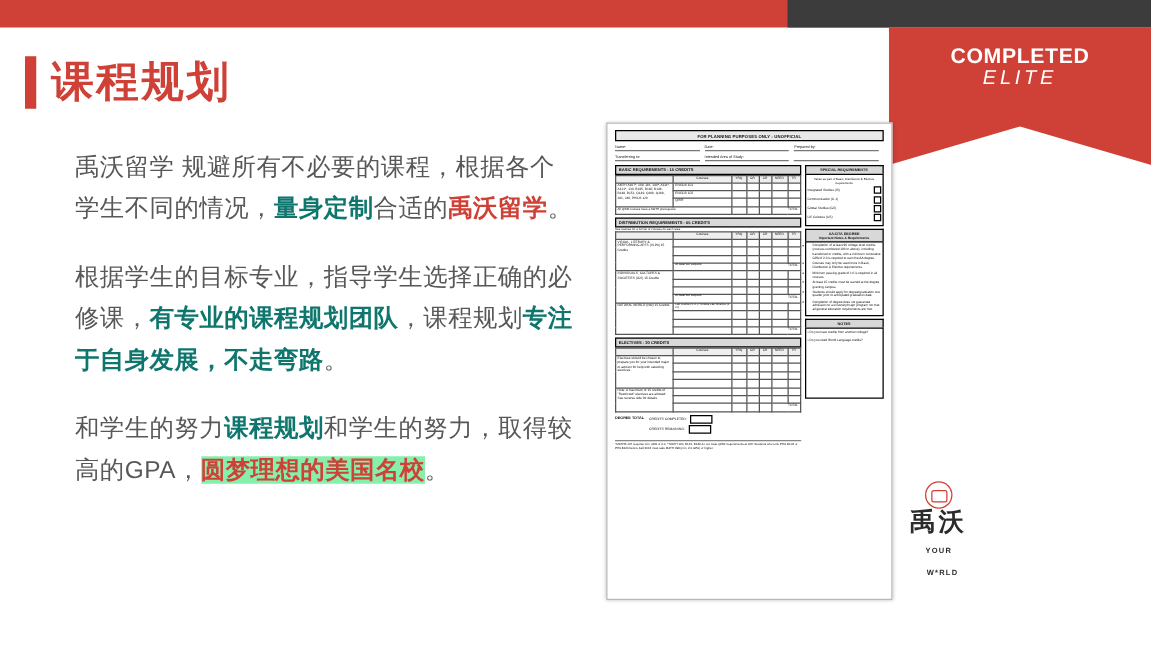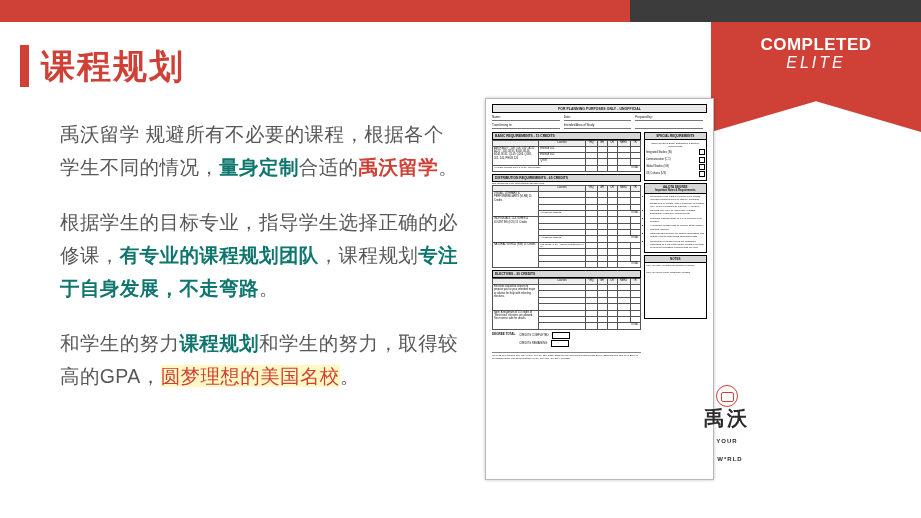--- a/index.html
+++ b/index.html
@@ -96,21 +96,21 @@
     top: 118px;
     width: 400px;
     color: #585858;
     font-size: 19.5px;
     line-height: 33px;
     letter-spacing: 0.4px;
   }
   .para { margin-bottom: 22px; }
   .para:last-child { margin-bottom: 0; }
   .b { font-weight: bold; color: #0f766e; }
-  .hl { font-weight: normal; color: #cf4037; background: #fef9c3; }
+  .hl { font-weight: bold; color: #cf4037; background: #86efac; }
   .rd { font-weight: bold; color: #cf4037; }
 
   
   .doc {
     position: absolute;
     left: 485px;
     top: 98px;
     width: 229px;
     height: 382px;
     background: #ffffff;
@@ -235,21 +235,21 @@
   .dt-line { display: flex; align-items: center; margin-bottom: 1.5px; }
   .dt-box {
     width: 16px; height: 5px;
     border: 0.5px solid #000;
     margin-left: 3px;
   }
 
   
   .stamp {
     position: absolute;
-    left: 700px;
+    left: 724px;
     top: 385px;
     width: 54px;
     height: 48px;
     text-align: center;
   }
   .stamp-ring {
     width: 20px; height: 20px;
     border: 1.6px solid #cf4037;
     border-radius: 50%;
     margin: 0 auto 1px;

